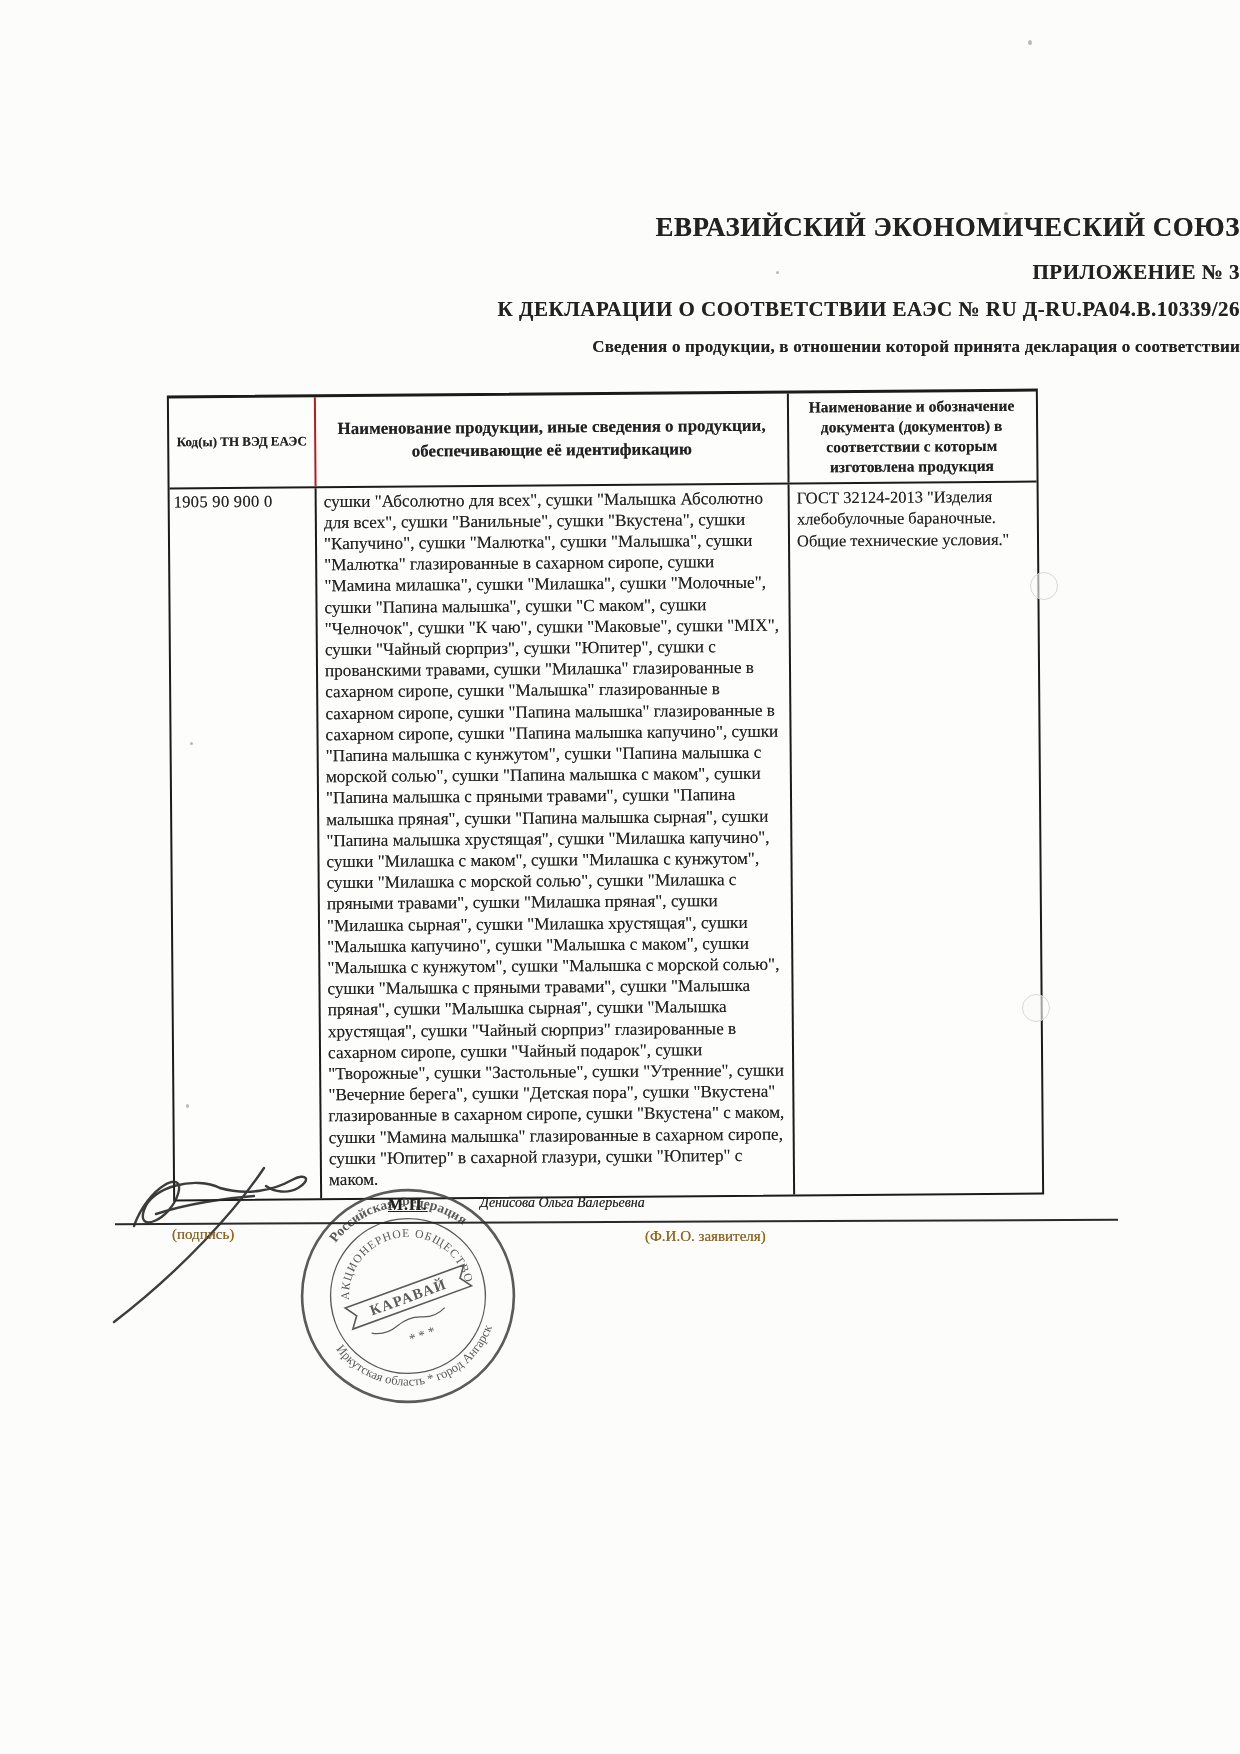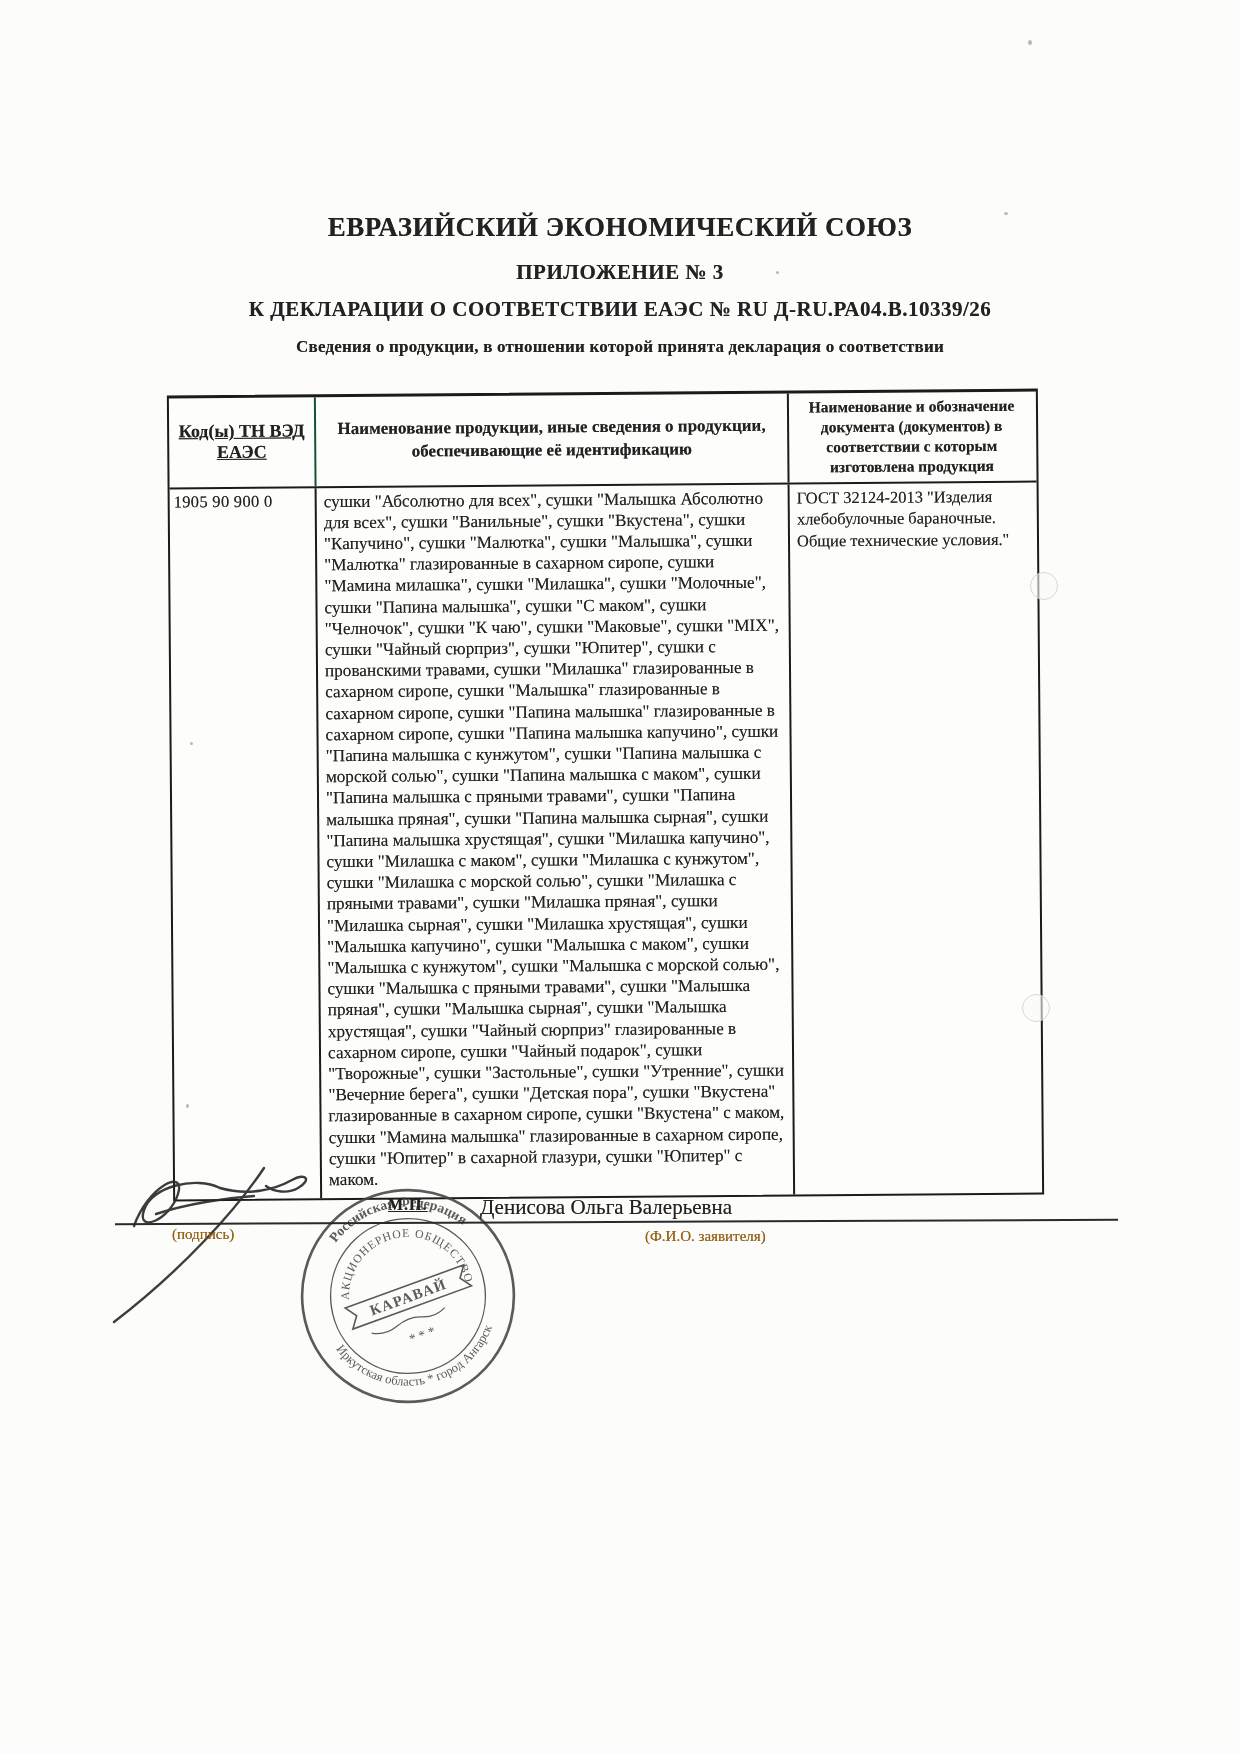--- a/index.html
+++ b/index.html
@@ -7,56 +7,56 @@
   .page{
     position:relative;
     width:1240px;height:1754px;
     margin:0 auto;
     background:#fcfcfa;
     overflow:hidden;
     font-family:"Liberation Serif","DejaVu Serif",serif;
     color:#222;
   }
   .c{position:absolute;}
-  .ttl{font-weight:bold;text-align:center;width:100%;letter-spacing:.5px;}
+  .ttl{font-weight:bold;text-align:right;width:100%;letter-spacing:.5px;}
   .doc-title{top:212px;font-size:27px;}
   .doc-sub1{top:260px;font-size:21px;}
   .doc-sub2{top:297px;font-size:21px;}
   .doc-sub3{top:337px;font-size:17px;letter-spacing:.2px;}
 
   .tbl{
     top:392px;left:170px;width:867px;
     border:2px solid #1b1b1b;border-top-width:3px;
     transform:rotate(-0.45deg);
     background:rgba(255,255,255,.35);
   }
   .thead{display:grid;grid-template-columns:147px 473px 245px;border-bottom:2px solid #1b1b1b;}
   .tbody{display:grid;grid-template-columns:147px 473px 245px;}
   .th{
     font-weight:bold;text-align:center;
     display:flex;align-items:center;justify-content:center;
     padding:4px 6px;min-height:82px;box-sizing:border-box;
   }
-  .th1{font-size:18px;border-right:2px solid #14532d;text-decoration:underline;}
+  .th1{font-size:13px;border-right:2px solid #b91c1c;}
   .th2{font-size:17px;border-right:2px solid #1b1b1b;line-height:1.35;}
   .th3{font-size:15.5px;line-height:1.3;}
   .td{padding:3px 7px 8px 7px;box-sizing:border-box;min-height:698px;}
   .td1{font-size:16.5px;border-right:2px solid #1b1b1b;padding-left:4px;letter-spacing:.3px;}
   .td2{font-size:17.2px;line-height:21.2px;border-right:2px solid #1b1b1b;text-align:left;}
   .td3{font-size:16.5px;line-height:21.5px;}
   .ink{text-shadow:0 0 .5px rgba(20,20,20,.55);}
 
   .footer-line{
     top:1221px;left:115px;width:1003px;height:2px;background:#2a2a2a;
     transform:rotate(-0.25deg);
   }
   .cap{font-size:15px;color:#a16207;}
   .lbl-podpis{top:1226px;left:172px;}
   .lbl-mp{top:1196px;left:388px;font-size:16px;font-weight:600;letter-spacing:1px;text-decoration:underline;}
-  .lbl-fio-name{top:1195px;left:480px;font-size:21px;}
+  .lbl-fio-name{top:1195px;left:480px;font-size:14px;font-style:italic;}
   .lbl-fio-cap{top:1228px;left:645px;}
 
   .sig{top:1152px;left:96px;width:280px;height:200px;}
   .stamp{top:1184px;left:296px;width:224px;height:224px;transform:rotate(-8deg);opacity:.88;}
 
   .artifact-circle{border:1.5px solid #d9d9d4;border-radius:50%;width:26px;height:26px;background:rgba(250,250,248,.6);}
   .speck{background:#b9b9b4;border-radius:50%;}
 </style>
 </head>
 <body>

